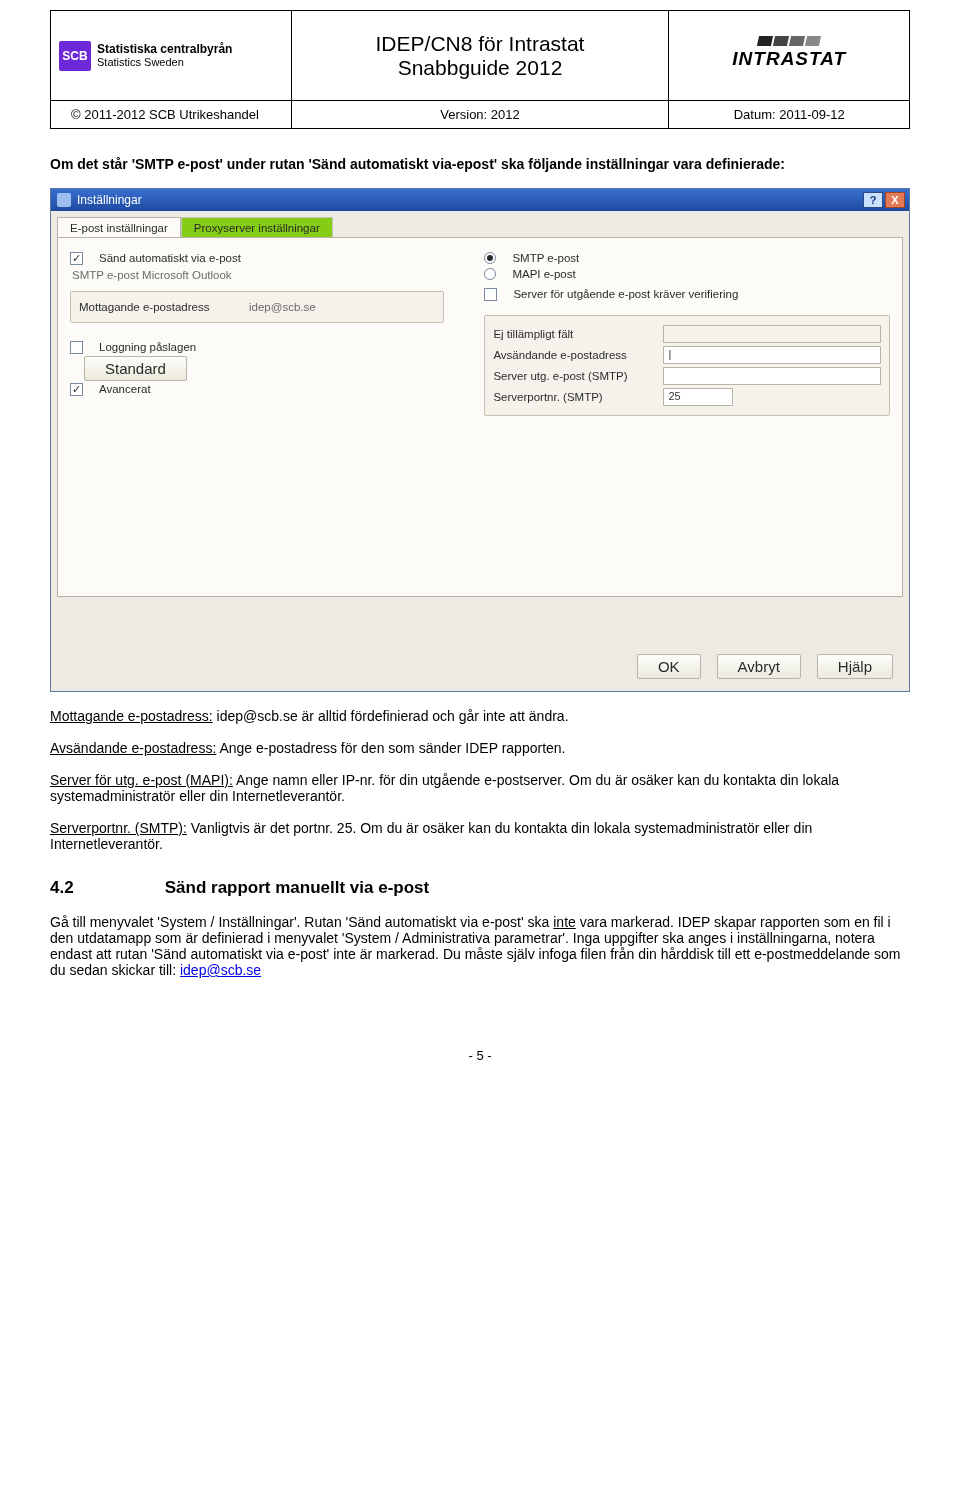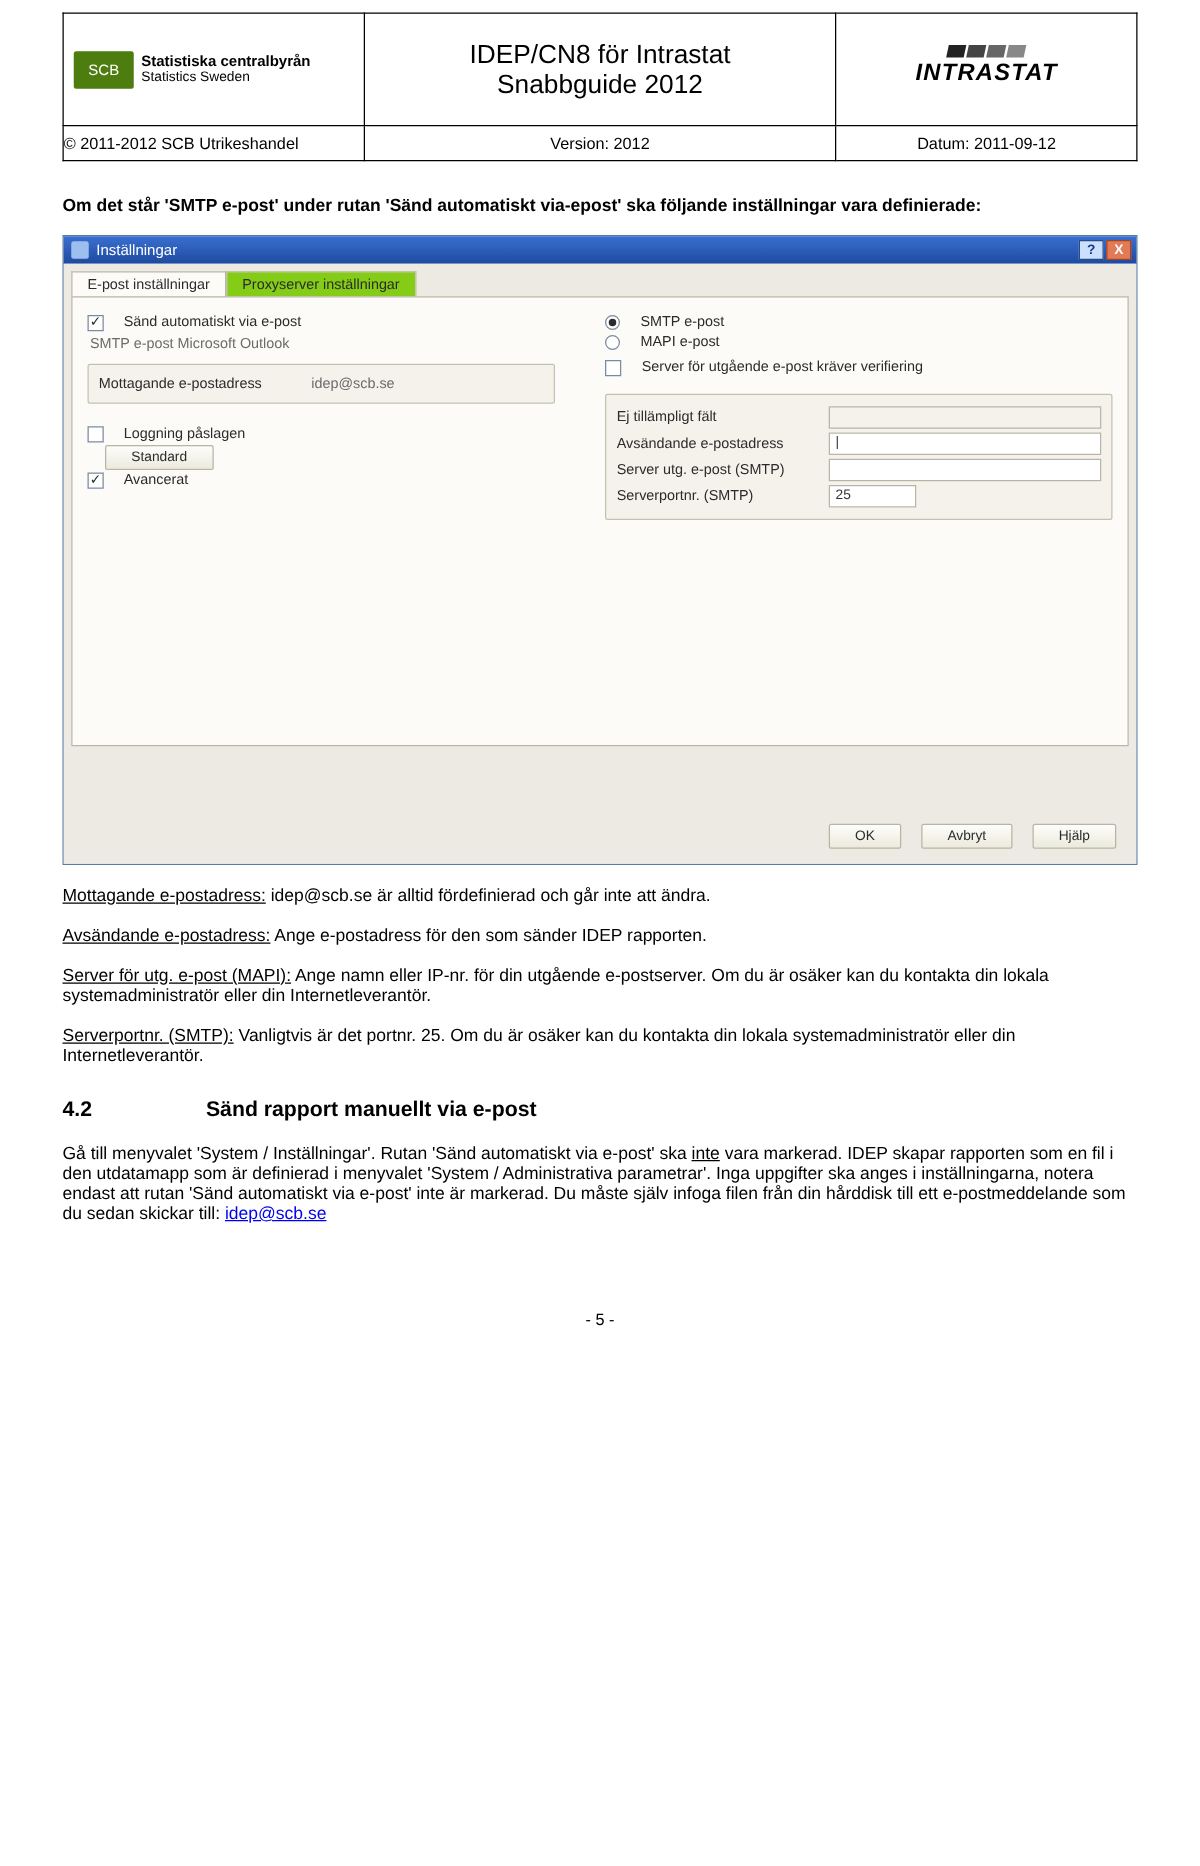--- a/index.html
+++ b/index.html
@@ -19,25 +19,25 @@
   }
   .header-table td {
     border: 1px solid #000;
     vertical-align: middle;
     padding: 4px 8px;
   }
   .header-top td { height: 90px; }
   .logo-cell { width: 28%; }
   .title-cell { width: 44%; text-align: center; font-size: 21px; }
   .brand-cell { width: 28%; text-align: center; }
-  .meta-row td { font-size: 13px; padding: 6px 0; }
+  .meta-row td { font-size: 13px; padding: 6px 20px; }
   .scb-logo { display: flex; align-items: center; gap: 6px; }
   .scb-box {
-    width: 48px; height: 30px; background: #4d7c0f; color: #fff;
-    font-weight: normal; font-size: 12px; display:flex; align-items:center; justify-content:center;
+    width: 32px; height: 30px; background: #6d28d9; color: #fff;
+    font-weight: bold; font-size: 12px; display:flex; align-items:center; justify-content:center;
     border-radius: 2px;
   }
   .scb-text { font-size: 11px; line-height: 1.1; }
   .scb-text b { font-size: 12px; }
   .intrastat-logo { display:flex; flex-direction:column; align-items:center; gap:2px; }
   .intrastat-flags { display:flex; gap:2px; }
   .flag { width:14px; height:10px; background:#333; transform: skewX(-12deg); }
   .flag:nth-child(1){background:#222;} .flag:nth-child(2){background:#444;}
   .flag:nth-child(3){background:#666;} .flag:nth-child(4){background:#888;}
   .intrastat-word { font-weight:bold; font-style:italic; font-size:19px; letter-spacing:1px;}
@@ -101,21 +101,21 @@
   }
   .fld-row { display:flex; align-items:center; margin:3px 0; }
   .fld-row label { min-width: 170px; }
   .txt {
     flex:1; height:18px; border:1px solid #b9b5a6; background:#fff;
     padding: 1px 4px; font-size:11px; color:#333;
   }
   .txt.gray { background:#f4f2ea; color:#aaa; }
   .winbtn {
     border:1px solid #b9b5a6; background:linear-gradient(#fdfdfb,#eceadd);
-    padding: 3px 20px; font-size:11px; text-align:center;
+    padding: 3px 20px; font-size:15px; text-align:center;
     border-radius:2px;
   }
   .btn-row { position:absolute; right:16px; bottom:12px; display:flex; gap:16px; }
   .left-stack { margin-top: 18px; }
   .std-btn-wrap { margin: 6px 0 6px 14px; }
 
   
   .pgnum { text-align:center; margin-top: 70px; font-size: 13px; }
 </style>
 </head>

